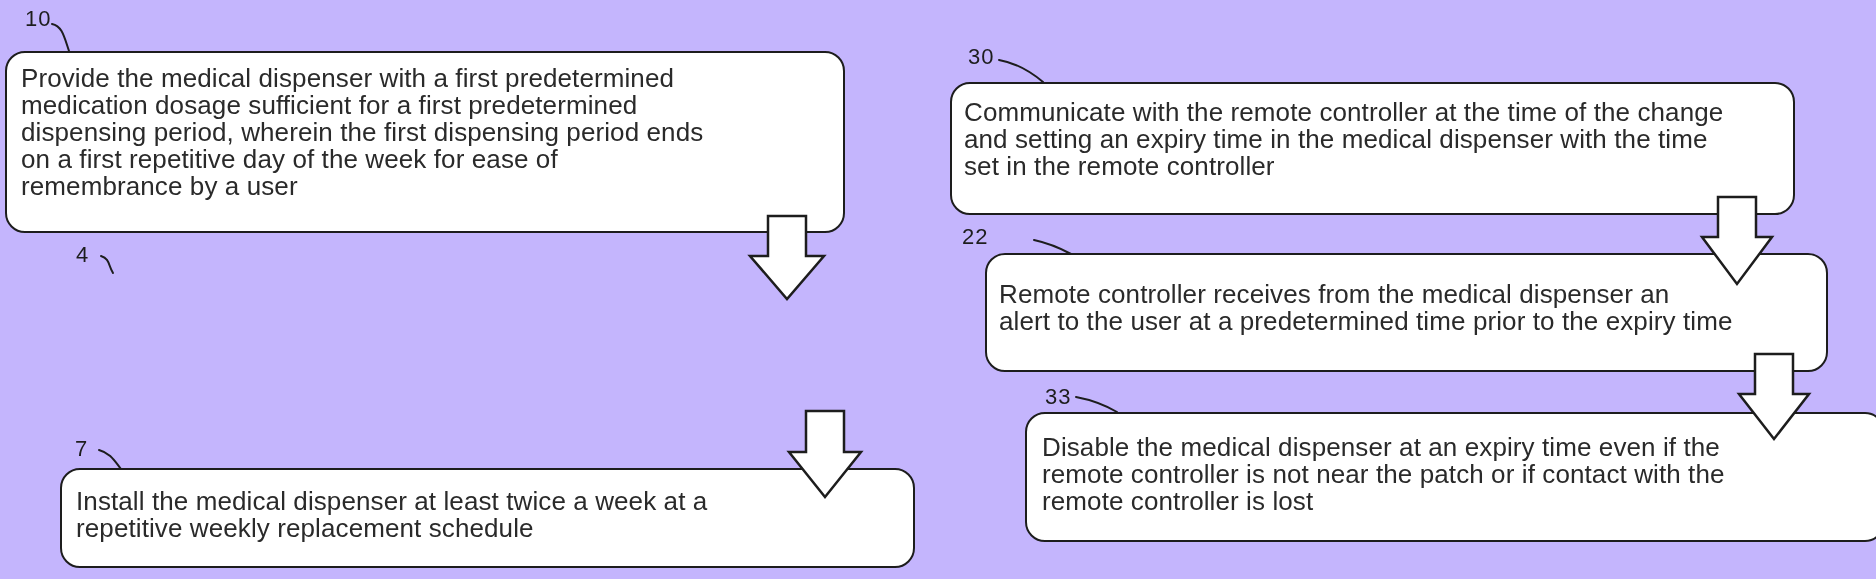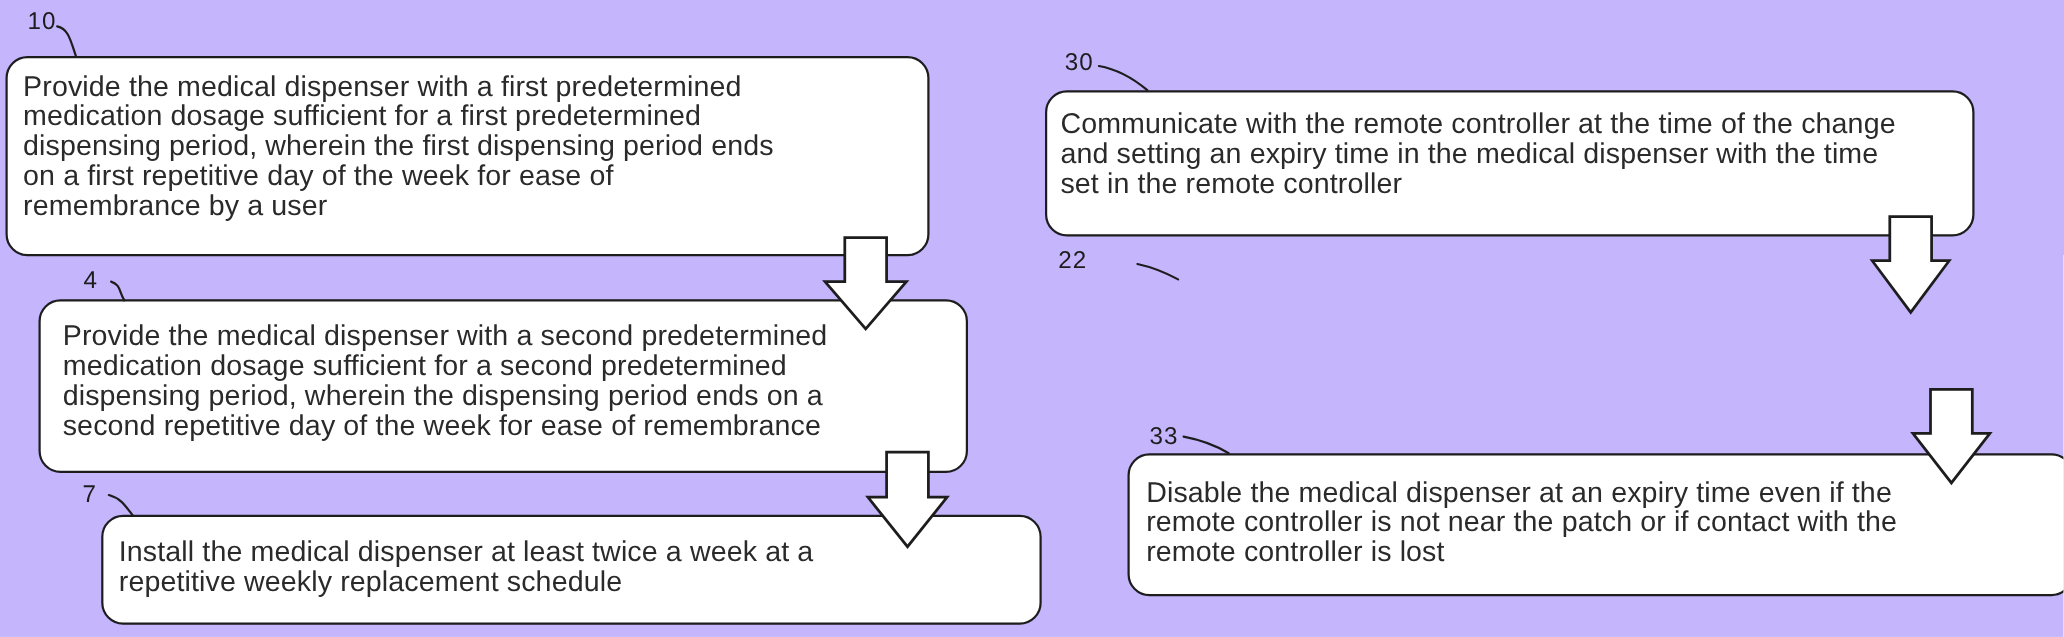--- a/index.html
+++ b/index.html
@@ -28,21 +28,21 @@
   }
   .ref-label {
     position: absolute;
     font-size: 22px;
     color: #1d1d1d;
     letter-spacing: 1px;
   }
   
   #b10 { left: 5px;    top: 51px;  width: 840px; height: 182px; padding: 12px 16px 0 14px; }
   #b12 { left: 35px;   top: 272px; width: 845px; height: 158px; padding: 18px 16px 0 20px; }
-  #b14 { left: 60px;   top: 468px; width: 855px; height: 100px; padding: 18px 16px 0 14px; margin-left: 32px; }
+  #b14 { left: 60px;   top: 468px; width: 855px; height: 100px; padding: 18px 16px 0 14px; }
   #b20 { left: 950px;  top: 82px;  width: 845px; height: 133px; padding: 15px 14px 0 12px; }
   #b22 { left: 985px;  top: 253px; width: 843px; height: 119px; padding: 26px 14px 0 12px; }
   #b24 { left: 1025px; top: 412px; width: 860px; height: 130px; padding: 20px 14px 0 15px; }
 
   #r10 { left: 25px;   top: 6px;   }
   #r12 { left: 76px;   top: 242px; }
   #r14 { left: 75px;   top: 436px; }
   #r20 { left: 968px;  top: 44px;  }
   #r22 { left: 962px; top: 224px; }
   #r24 { left: 1045px; top: 384px; }
@@ -68,34 +68,32 @@
   <span class="ref-label" id="r22">22</span>
   <span class="ref-label" id="r24">33</span>
 
   <div class="node" id="b10">
     <div class="txt">Provide the medical dispenser with a first predetermined
 medication dosage sufficient for a first predetermined
 dispensing period, wherein the first dispensing period ends
 on a first repetitive day of the week for ease of
 remembrance by a user</div>
   </div>
-  <div class="node" id="b12">
-    <div class="txt">Provide the medical dispenser with a second predetermined
-medication dosage sufficient for a second predetermined
-dispensing period, wherein the dispensing period ends on a
-second repetitive day of the week for ease of remembrance</div>
-  </div>
   <div class="node" id="b14">
     <div class="txt">Install the medical dispenser at least twice a week at a
 repetitive weekly replacement schedule</div>
   </div>
   <div class="node" id="b20">
     <div class="txt">Communicate with the remote controller at the time of the change
 and setting an expiry time in the medical dispenser with the time
 set in the remote controller</div>
+  </div>
+  <div class="node" id="b22">
+    <div class="txt">Remote controller receives from the medical dispenser an
+alert to the user at a predetermined time prior to the expiry time</div>
   </div>
   <div class="node" id="b24">
     <div class="txt">Disable the medical dispenser at an expiry time even if the
 remote controller is not near the patch or if contact with the
 remote controller is lost</div>
   </div>
 
   <svg class="overlay" viewBox="0 0 1876 579" xmlns="http://www.w3.org/2000/svg">
 
     <path class="connector" d="M 52 24 C 62 26 64 36 69 51"></path>

